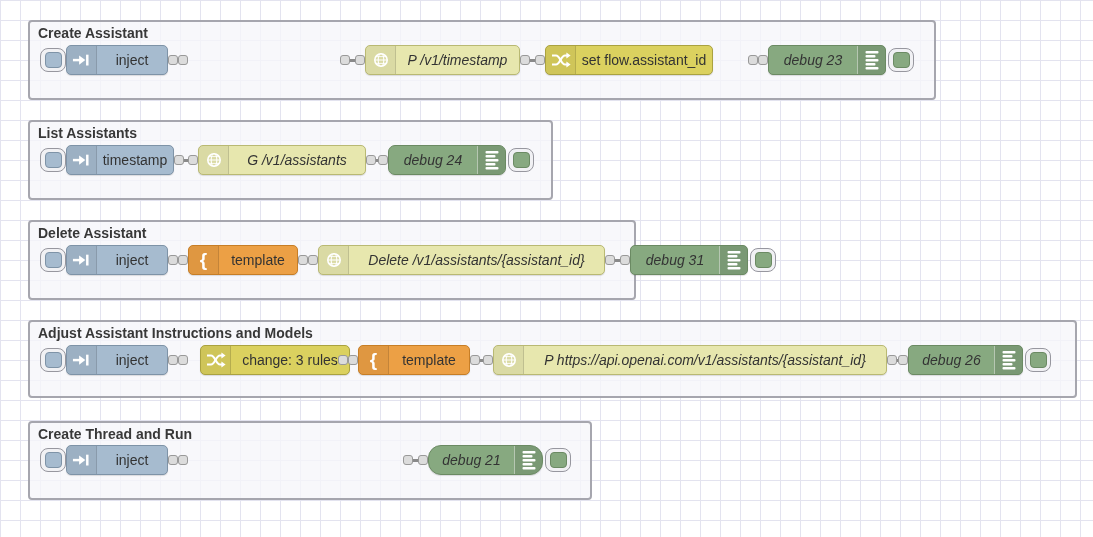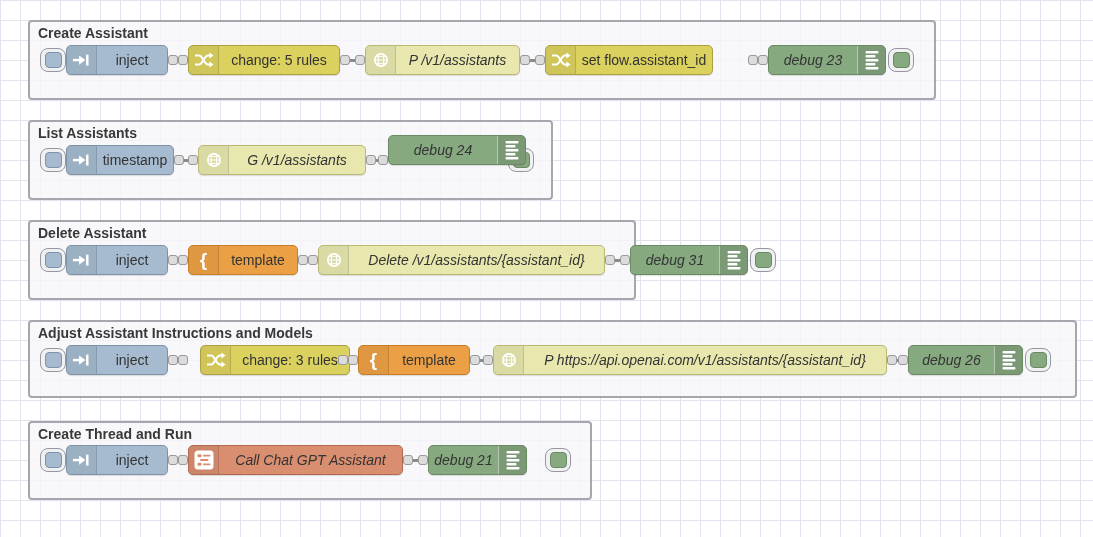--- a/index.html
+++ b/index.html
@@ -126,38 +126,30 @@
     <span class="strip strip-l">
         <svg width="19" height="16" viewBox="0 0 20 16">
           <use href="#ic-inject"></use>
         </svg>
       </span>
     <span class="label">inject</span>
   </div>
   <div class="wire" style="left:168px;top:59px;width:20px"></div>
   <div class="port" style="left:168px;top:55px"></div>
   <div class="port" style="left:178px;top:55px"></div>
-  <div class="node" style="left: 188px; top: 45px; width: 152px; background-color: rgb(219, 209, 95); border-color: rgb(170, 162, 64);">
-    <span class="strip strip-l">
-        <svg width="20" height="16" viewBox="0 0 20 16">
-          <use href="#ic-shuffle"></use>
-        </svg>
-      </span>
-    <span class="label">change: 5 rules</span>
-  </div>
   <div class="wire" style="left:340px;top:59px;width:25px"></div>
   <div class="port" style="left:340px;top:55px"></div>
   <div class="port" style="left:355px;top:55px"></div>
   <div class="node" style="left: 365px; top: 45px; width: 155px; background-color: rgb(231, 231, 174); border-color: rgb(185, 185, 115);">
     <span class="strip strip-l">
         <svg width="16" height="16" viewBox="0 0 16 16">
           <use href="#ic-globe"></use>
         </svg>
       </span>
-    <span class="label i">P /v1/assistants</span>
+    <span class="label i">P /v1/timestamp</span>
   </div>
   <div class="wire" style="left:520px;top:59px;width:25px"></div>
   <div class="port" style="left:520px;top:55px"></div>
   <div class="port" style="left:535px;top:55px"></div>
   <div class="node" style="left: 545px; top: 45px; width: 168px; background-color: rgb(219, 209, 95); border-color: rgb(170, 162, 64);">
     <span class="strip strip-l">
         <svg width="20" height="16" viewBox="0 0 20 16">
           <use href="#ic-shuffle"></use>
         </svg>
       </span>
@@ -199,21 +191,21 @@
         </svg>
       </span>
     <span class="label i">G /v1/assistants</span>
   </div>
   <div class="wire" style="left:366px;top:159px;width:22px"></div>
   <div class="port" style="left:366px;top:155px"></div>
   <div class="port" style="left:378px;top:155px"></div>
   <div class="capsule" style="left:508px;top:148px">
     <span class="btn" style="background-color: rgb(135, 169, 128); border-color: rgb(107, 138, 99);"></span>
   </div>
-  <div class="node" style="left: 388px; top: 135px; width: 138px; background-color: rgb(135, 169, 128); border-color: rgb(107, 138, 99);">
+  <div class="node" style="left: 388px; top: 145px; width: 118px; background-color: rgb(135, 169, 128); border-color: rgb(107, 138, 99); border-radius: 7px;">
     <span class="label i">debug 24</span>
     <span class="strip strip-r">
         <svg width="16" height="21" viewBox="0 0 16 21">
           <use href="#ic-list"></use>
         </svg>
       </span>
   </div>
 
   <div class="capsule" style="left:40px;top:248px">
     <span class="btn" style="background-color: rgb(166, 187, 207); border-color: rgb(126, 147, 167);"></span>
@@ -321,35 +313,27 @@
     <span class="strip strip-l">
         <svg width="19" height="16" viewBox="0 0 20 16">
           <use href="#ic-inject"></use>
         </svg>
       </span>
     <span class="label">inject</span>
   </div>
   <div class="wire" style="left:168px;top:459px;width:20px"></div>
   <div class="port" style="left:168px;top:455px"></div>
   <div class="port" style="left:178px;top:455px"></div>
-  <div class="node" style="left: 188px; top: 445px; width: 215px; background-color: rgb(217, 142, 112); border-color: rgb(176, 106, 78);">
-    <span class="strip strip-l">
-        <svg width="20" height="20" viewBox="0 0 20 20">
-          <use href="#ic-subflow"></use>
-        </svg>
-      </span>
-    <span class="label i">Call Chat GPT Assistant</span>
-  </div>
   <div class="wire" style="left:403px;top:459px;width:25px"></div>
   <div class="port" style="left:403px;top:455px"></div>
   <div class="port" style="left:418px;top:455px"></div>
   <div class="capsule" style="left:545px;top:448px">
     <span class="btn" style="background-color: rgb(135, 169, 128); border-color: rgb(107, 138, 99);"></span>
   </div>
-  <div class="node" style="left: 428px; top: 445px; width: 99px; background-color: rgb(135, 169, 128); border-color: rgb(107, 138, 99);">
+  <div class="node" style="left: 428px; top: 445px; width: 115px; background-color: rgb(135, 169, 128); border-color: rgb(107, 138, 99); border-radius: 13px;">
     <span class="label i">debug 21</span>
     <span class="strip strip-r">
         <svg width="16" height="21" viewBox="0 0 16 21">
           <use href="#ic-list"></use>
         </svg>
       </span>
   </div>
 
 </div>
 

